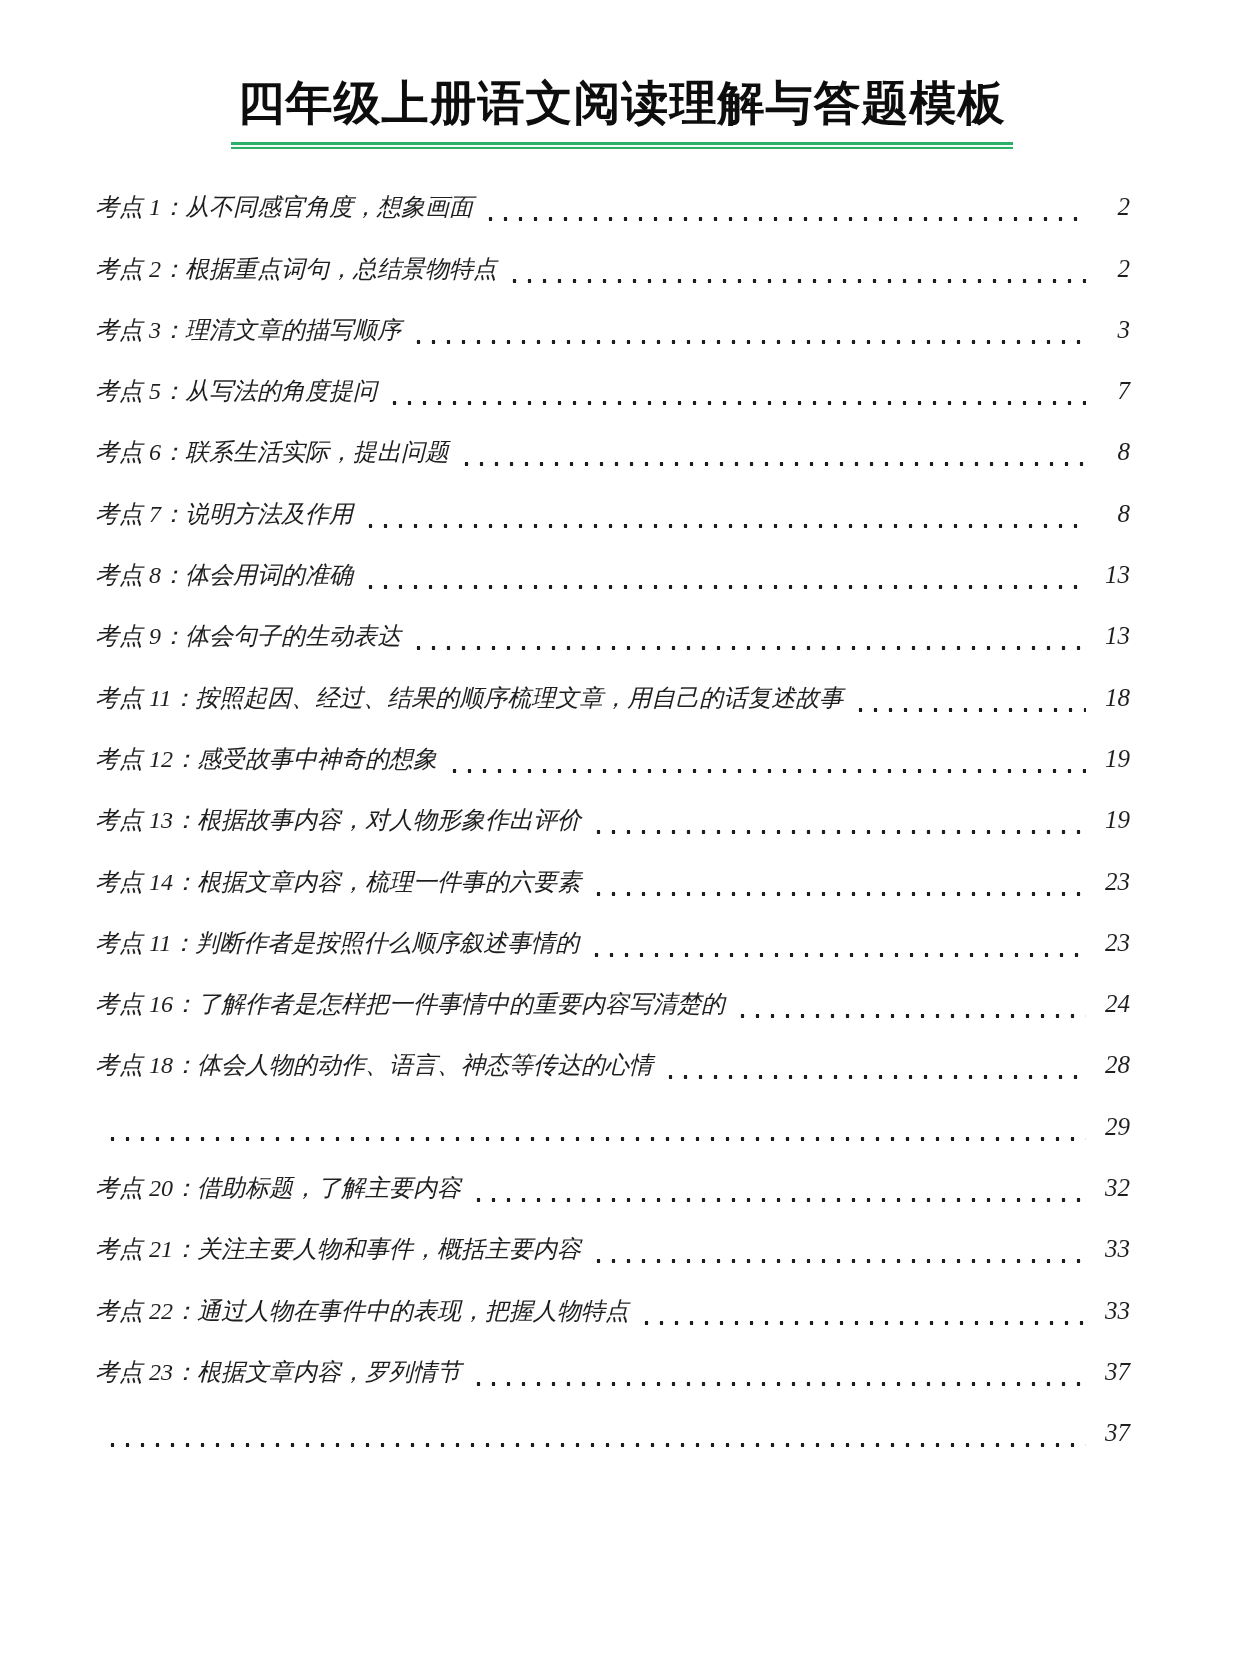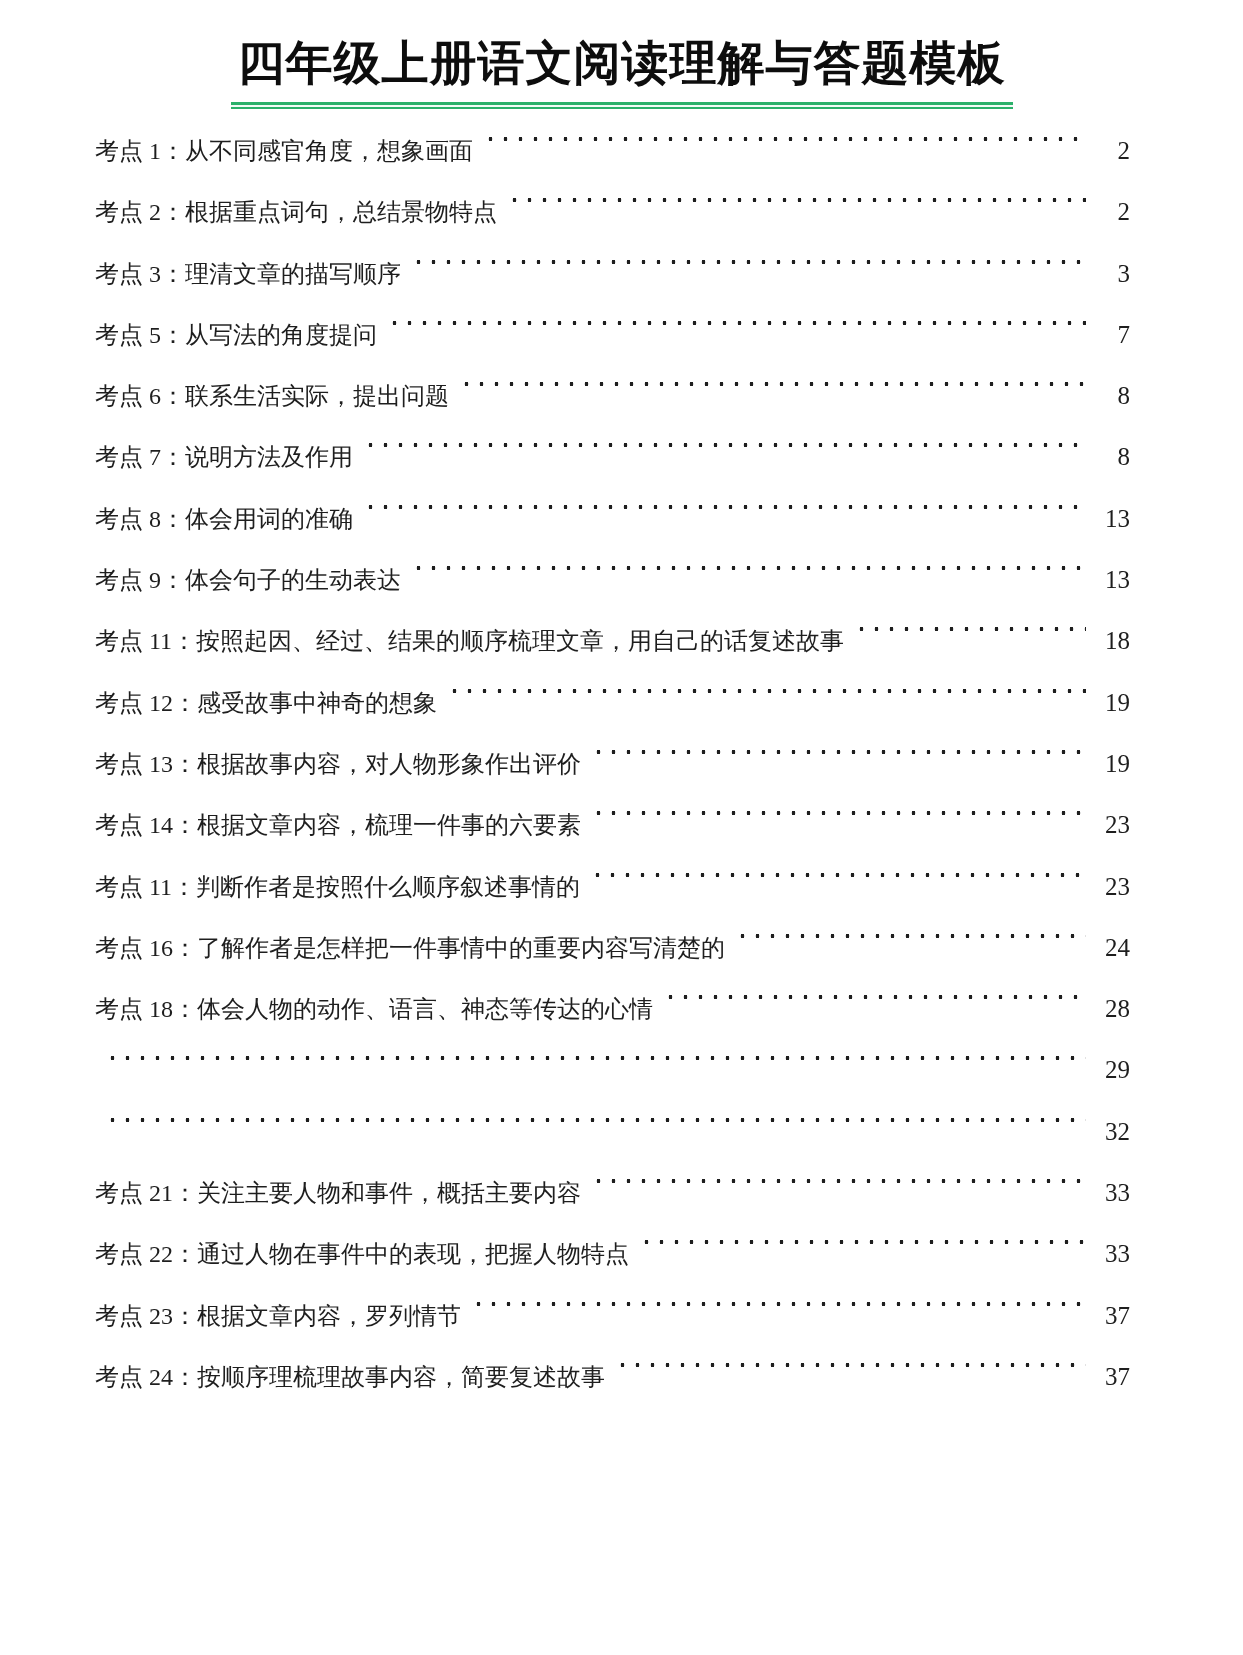--- a/index.html
+++ b/index.html
@@ -9,21 +9,22 @@
   }
   body {
     width: 1243px;
     height: 1655px;
     overflow: hidden;
     font-family: "Liberation Serif", "DejaVu Serif", serif;
     color: #1e1e1e;
     position: relative;
   }
   .header {
-    padding-top: 34px;
+    padding-top: 52px;
+    margin-top: 22px;
   }
   .page-title {
     margin: 0;
     text-align: center;
     font-size: 47px;
     line-height: 58px;
     font-weight: bold;
     color: #0d0d0d;
     letter-spacing: 1px;
     font-family: "DejaVu Serif", "Liberation Serif", serif;
@@ -34,24 +35,25 @@
     margin: 10px auto 0 auto;
     border-top: 3px solid #2bb06a;
     border-bottom: 2px solid #2bb06a;
     background: #f2fbf6;
   }
   .toc {
     margin: 11px 113px 0 95px;
   }
   .toc-row {
     display: flex;
-    align-items: flex-start;
+    align-items: flex-end;
     height: 61.3px;
     padding-top: 17px;
     box-sizing: border-box;
+    font-style: italic;
   }
   .toc-label {
     font-size: 24px;
     line-height: 28px;
     white-space: nowrap;
     color: #1e1e1e;
   }
   .toc-dots {
     flex: 1 1 auto;
     min-width: 18px;
@@ -172,20 +174,21 @@
     <span class="toc-dots"></span>
     <span class="toc-page">28</span>
   </div>
 
   <div class="toc-row">
     <span class="toc-dots"></span>
     <span class="toc-page">29</span>
   </div>
 
   <div class="toc-row">
+    <span class="toc-label">考点 20：借助标题，了解主要内容</span>
     <span class="toc-dots"></span>
     <span class="toc-page">32</span>
   </div>
 
   <div class="toc-row">
     <span class="toc-label">考点 21：关注主要人物和事件，概括主要内容</span>
     <span class="toc-dots"></span>
     <span class="toc-page">33</span>
   </div>
 
@@ -195,17 +198,16 @@
     <span class="toc-page">33</span>
   </div>
 
   <div class="toc-row">
     <span class="toc-label">考点 23：根据文章内容，罗列情节</span>
     <span class="toc-dots"></span>
     <span class="toc-page">37</span>
   </div>
 
   <div class="toc-row">
-    <span class="toc-label">考点 24：按顺序理梳理故事内容，简要复述故事</span>
     <span class="toc-dots"></span>
     <span class="toc-page">37</span>
   </div>
 </div>
 
 </body></html>

